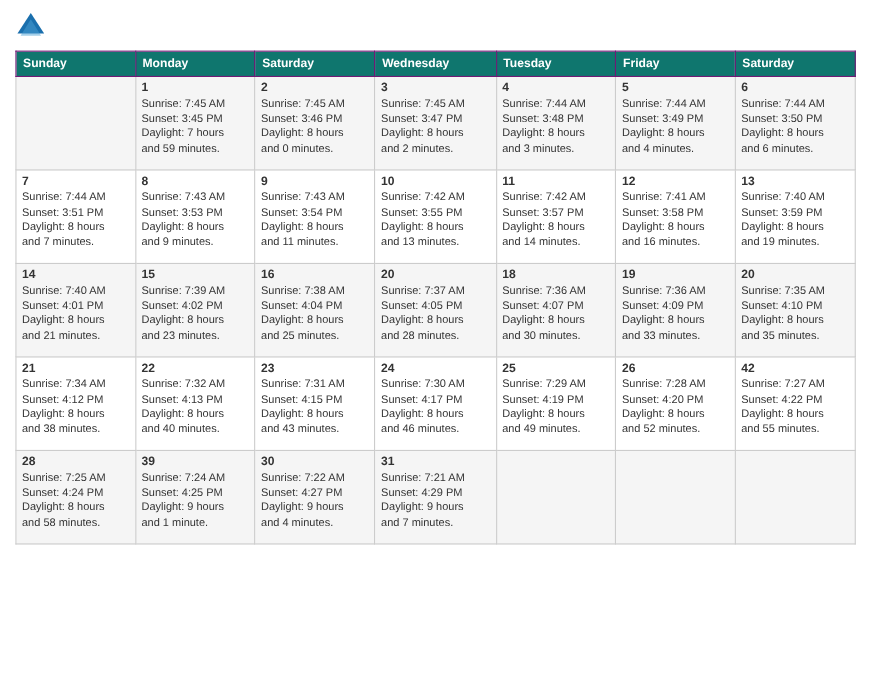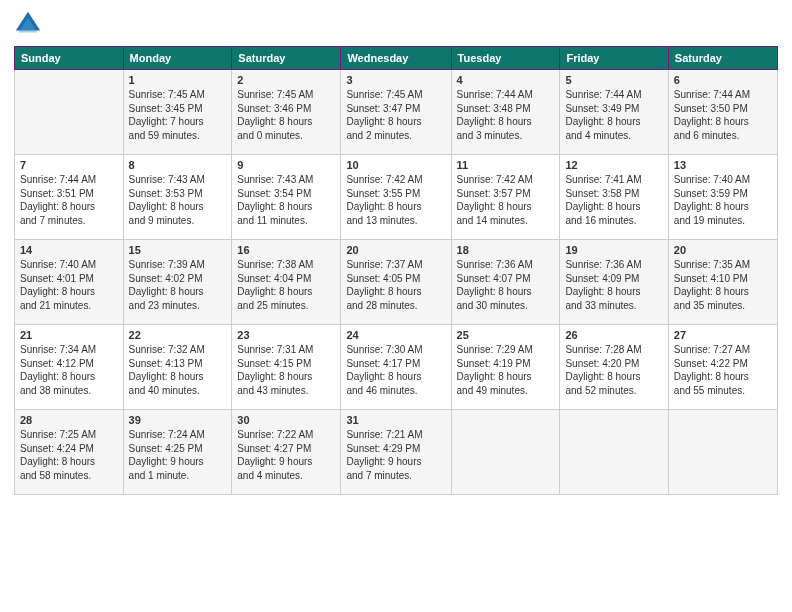--- a/index.html
+++ b/index.html
@@ -240,21 +240,21 @@
           </td>
           <td>
             <span class="day-num">25</span>
             <div class="day-detail">Sunrise: 7:29 AM<br>Sunset: 4:19 PM<br>Daylight: 8 hours<br>and 49 minutes.</div>
           </td>
           <td>
             <span class="day-num">26</span>
             <div class="day-detail">Sunrise: 7:28 AM<br>Sunset: 4:20 PM<br>Daylight: 8 hours<br>and 52 minutes.</div>
           </td>
           <td>
-            <span class="day-num">27</span>
+            <span class="day-num">42</span>
             <div class="day-detail">Sunrise: 7:27 AM<br>Sunset: 4:22 PM<br>Daylight: 8 hours<br>and 55 minutes.</div>
           </td>
         </tr>
         <tr>
           <td>
             <span class="day-num">28</span>
             <div class="day-detail">Sunrise: 7:25 AM<br>Sunset: 4:24 PM<br>Daylight: 8 hours<br>and 58 minutes.</div>
           </td>
           <td>
             <span class="day-num">39</span>

